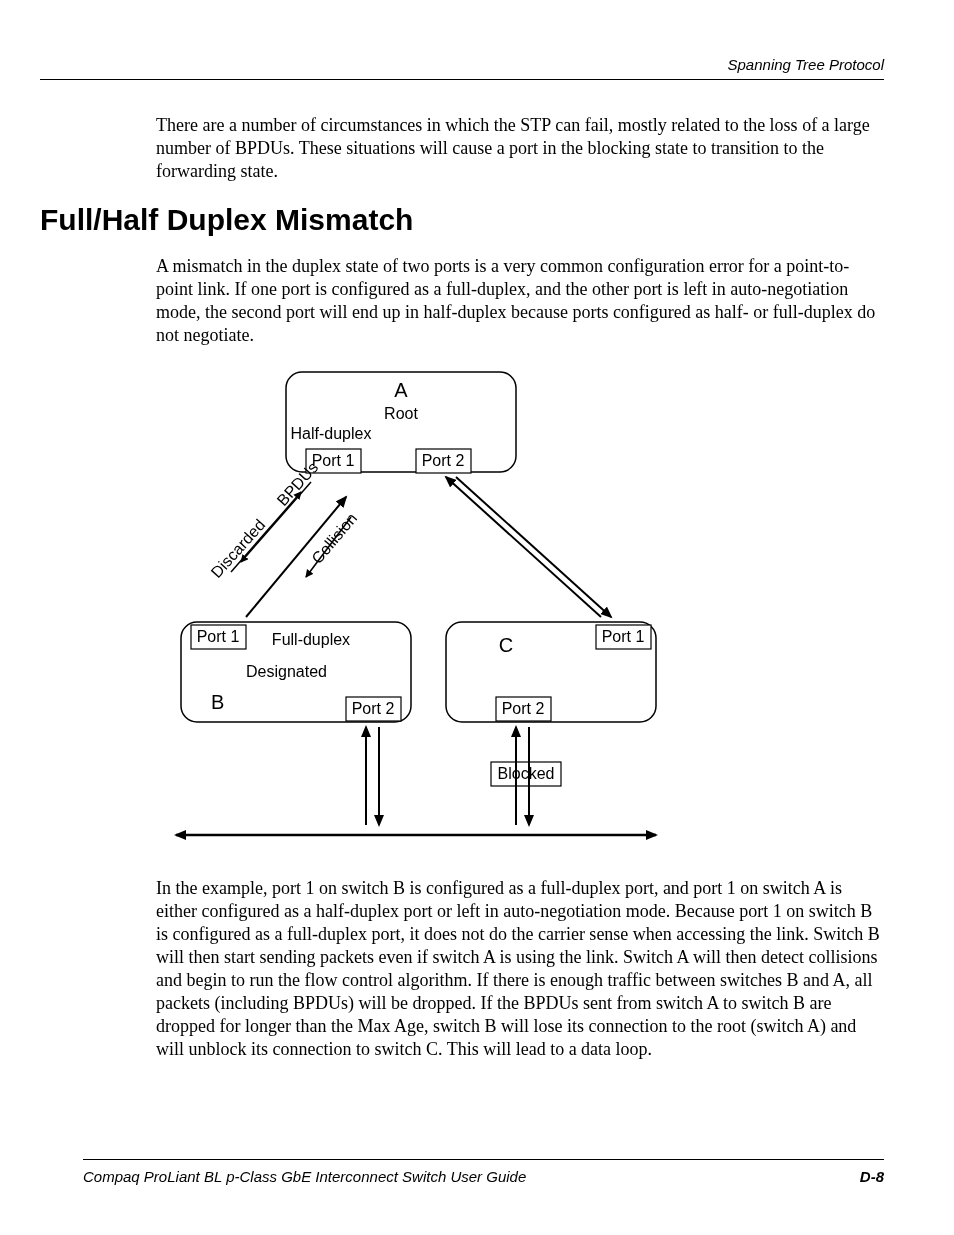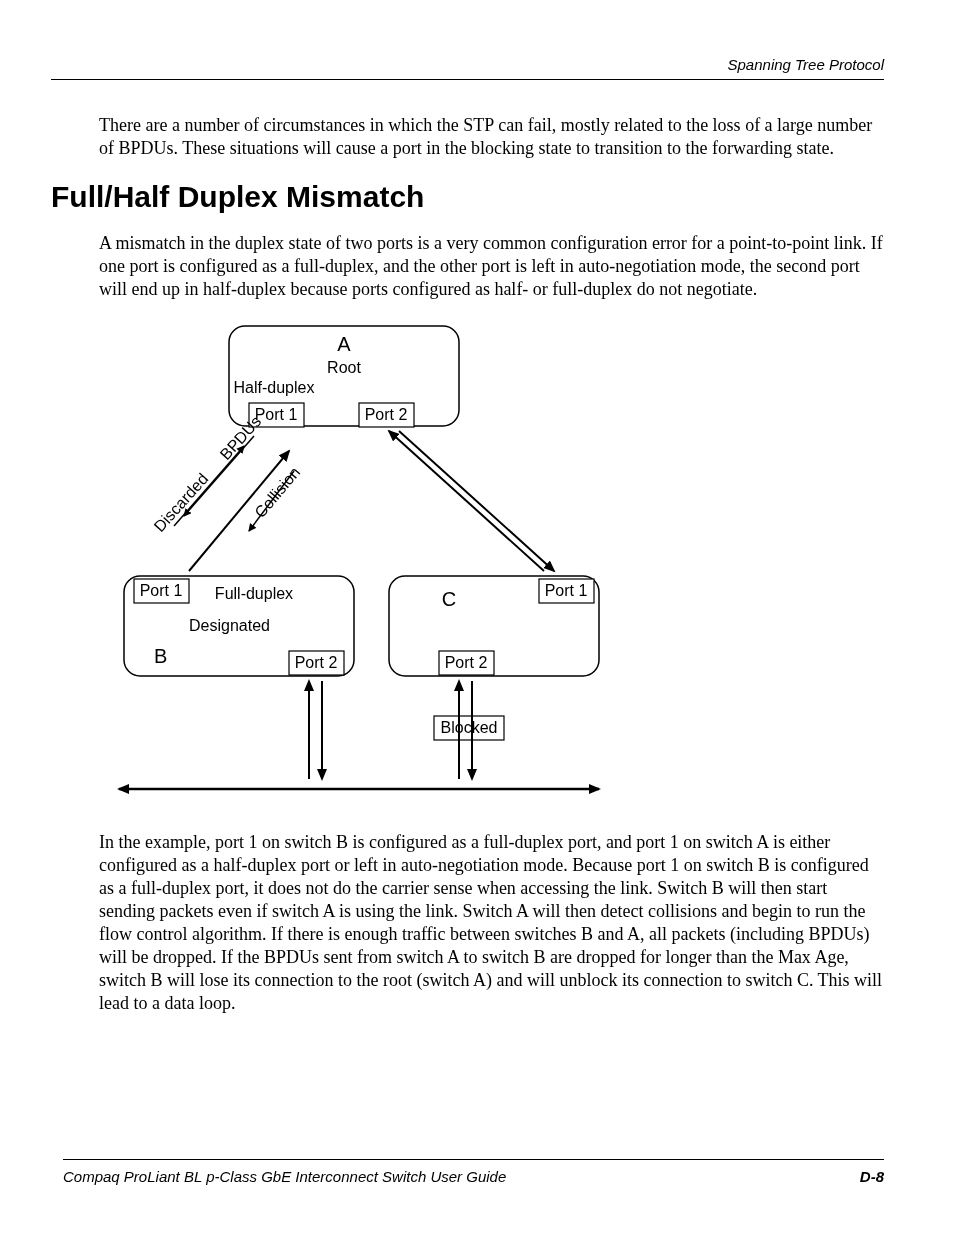--- a/index.html
+++ b/index.html
@@ -7,36 +7,36 @@
     padding: 0;
     background: #fff;
     font-family: "Times New Roman", Times, serif;
     color: #000;
   }
   .page {
     width: 954px;
     height: 1235px;
     position: relative;
     box-sizing: border-box;
-    padding: 56px 70px 0 51px;
+    padding: 56px 70px 0 40px;
   }
   .running-head {
     font-family: Arial, Helvetica, sans-serif;
     font-style: italic;
     font-size: 15px;
     text-align: right;
     margin-bottom: 6px;
   }
   .rule {
     border: none;
     border-top: 1.5px solid #000;
     margin: 0 0 34px 0;
   }
   .indent-block {
-    margin-left: 48px;
+    margin-left: 116px;
     margin-right: 0;
   }
   .para {
     font-size: 18px;
     line-height: 1.28;
     margin: 0 0 20px 0;
     text-align: left;
   }
   .h2 {
     font-family: Arial, Helvetica, sans-serif;
@@ -59,21 +59,21 @@
   .dlabel {
     font-family: Arial, Helvetica, sans-serif;
     font-size: 16px;
   }
   .dlabel-big {
     font-family: Arial, Helvetica, sans-serif;
     font-size: 20px;
   }
   .footer {
     position: absolute;
-    left: 63px;
+    left: 83px;
     right: 70px;
     bottom: 50px;
     margin-top: 20px;
   }
   .footer .rule2 {
     border: none;
     border-top: 1.5px solid #000;
     margin: 0 0 8px 0;
   }
   .footer-row {

